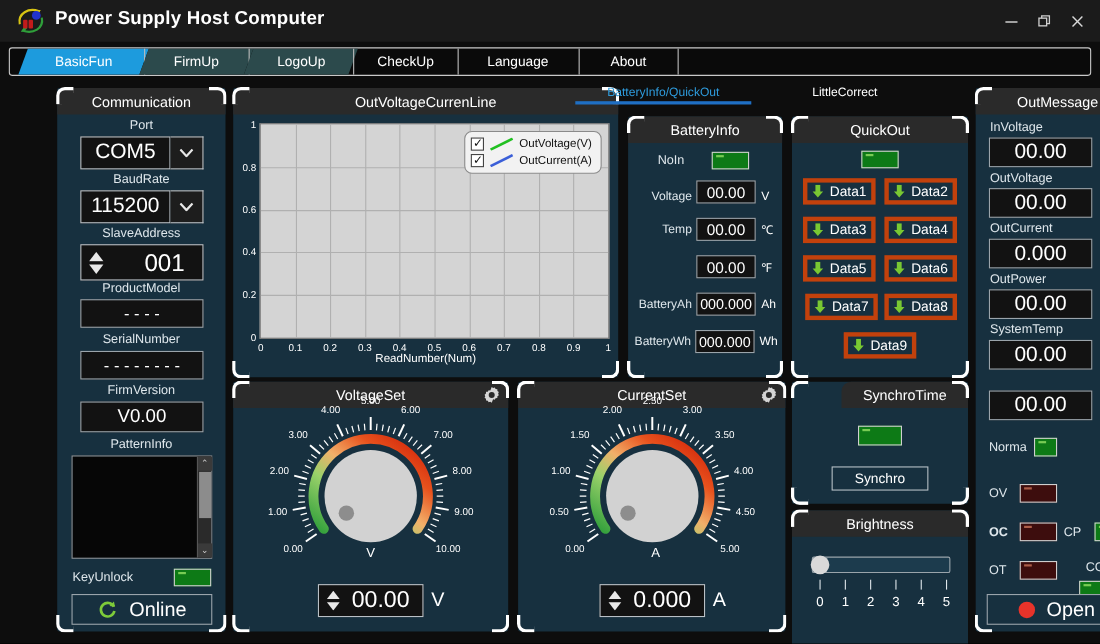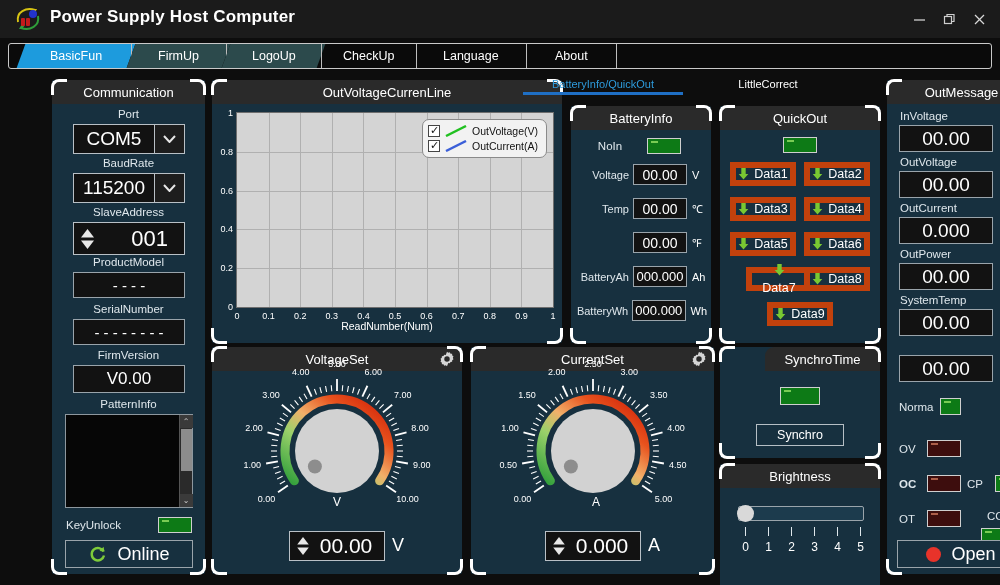--- a/index.html
+++ b/index.html
@@ -93,21 +93,21 @@
   .subtab.active .ul{ position:absolute; left:0; bottom:-5px; width:100%; height:3px; background:#1f6fc4; }
 
   #batteryPanel{ left:527px; top:106px; width:140px; height:237px; }
   #quickPanel{ left:676px; top:106px; width:160px; height:237px; }
   #voltPanel{ left:168px; top:347px; width:250px; height:227px; }
   #currPanel{ left:427px; top:347px; width:243px; height:227px; }
   #synchroPanel{ left:676px; top:347px; width:160px; height:111px;padding-left:45px; }
   #brightPanel{ left:676px; top:464px; width:160px; height:142px; }
   #outPanel{ left:843px; top:80px; width:149px; height:494px; }
 
-  .qbtn{ position:absolute; height:24px; background:#17303f; border:6px solid #c2410c;
+  .qbtn{ position:absolute; height:24px; background:#17303f; border:4px solid #c2410c;
          display:flex; align-items:center; justify-content:center; gap:5px;
          color:#fff; font-size:12.5px; }
   .dlarrow{ width:11px; height:12px; flex:0 0 auto; }
 
   
   .knobwrap{ position:absolute; left:0; top:26px; width:100%; height:160px; }
   .numspin{ position:absolute; height:30px; background:#121212; border:1px solid #b9c0c6;
             display:flex; align-items:center; }
   .numspin .sv{ flex:1; text-align:center; font-size:21px; color:#fff; padding-right:8px; }
 
@@ -344,21 +344,21 @@
     <span class="corner c-tl"></span>
     <span class="corner c-tr"></span>
     <span class="corner c-bl"></span>
     <span class="corner c-br"></span>
 
     <div style="position:absolute;left:8px;top:32px;width:124px;display:flex;align-items:center">
       <span class="lbl" style="width:62px">NoIn</span>
       <span class="led" style="width:34px;height:16px;background:#0d7a16;margin-left:6px"></span>
     </div>
     <div id="batteryRows">
-        <div style="position: absolute; left: 4px; top: 58px; width: 132px; display: flex; align-items: center;">
+        <div style="position: absolute; left: 4px; top: 58px; width: 132px; display: flex; align-items: flex-end;">
           <span class="lbl" style="width: 58px; text-align: right; padding-right: 4px; font-size: 11px;">Voltage</span>
           <span class="fieldsm" style="width: 54px; height: 21px; font-size: 14px;">00.00</span>
           <span style="font-size: 11px; color: rgb(255, 255, 255); margin-left: 5px;">V</span>
         </div>
         <div style="position: absolute; left: 4px; top: 92px; width: 132px; display: flex; align-items: center;">
           <span class="lbl" style="width: 58px; text-align: right; padding-right: 4px; font-size: 11px;">Temp</span>
           <span class="fieldsm" style="width: 54px; height: 21px; font-size: 14px;">00.00</span>
           <span style="font-size: 11px; color: rgb(255, 255, 255); margin-left: 5px;">℃</span>
         </div>
         <div style="position: absolute; left: 4px; top: 126px; width: 132px; display: flex; align-items: center;">
@@ -416,21 +416,21 @@
             <path d="M3.3 0 h4.4 v6 h2.6 L5.5 11.5 L.7 6 h2.6 z" fill="#79c832"></path>
           </svg>
           <span>Data5</span>
         </div>
         <div class="qbtn" style="left: 84px; top: 126px; width: 66px;">
           <svg class="dlarrow" viewBox="0 0 11 12">
             <path d="M3.3 0 h4.4 v6 h2.6 L5.5 11.5 L.7 6 h2.6 z" fill="#79c832"></path>
           </svg>
           <span>Data6</span>
         </div>
-        <div class="qbtn" style="left: 26px; top: 161px; width: 66px; flex-direction: column;">
+        <div class="qbtn" style="left: 12px; top: 161px; width: 66px;">
           <svg class="dlarrow" viewBox="0 0 11 12">
             <path d="M3.3 0 h4.4 v6 h2.6 L5.5 11.5 L.7 6 h2.6 z" fill="#79c832"></path>
           </svg>
           <span>Data7</span>
         </div>
         <div class="qbtn" style="left: 84px; top: 161px; width: 66px;">
           <svg class="dlarrow" viewBox="0 0 11 12">
             <path d="M3.3 0 h4.4 v6 h2.6 L5.5 11.5 L.7 6 h2.6 z" fill="#79c832"></path>
           </svg>
           <span>Data8</span>

